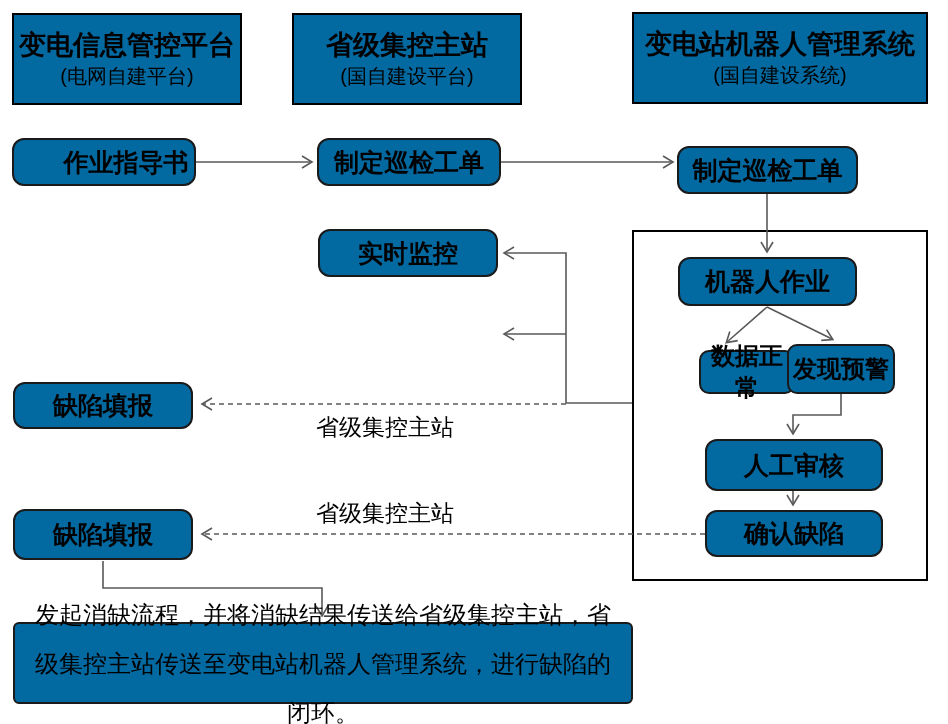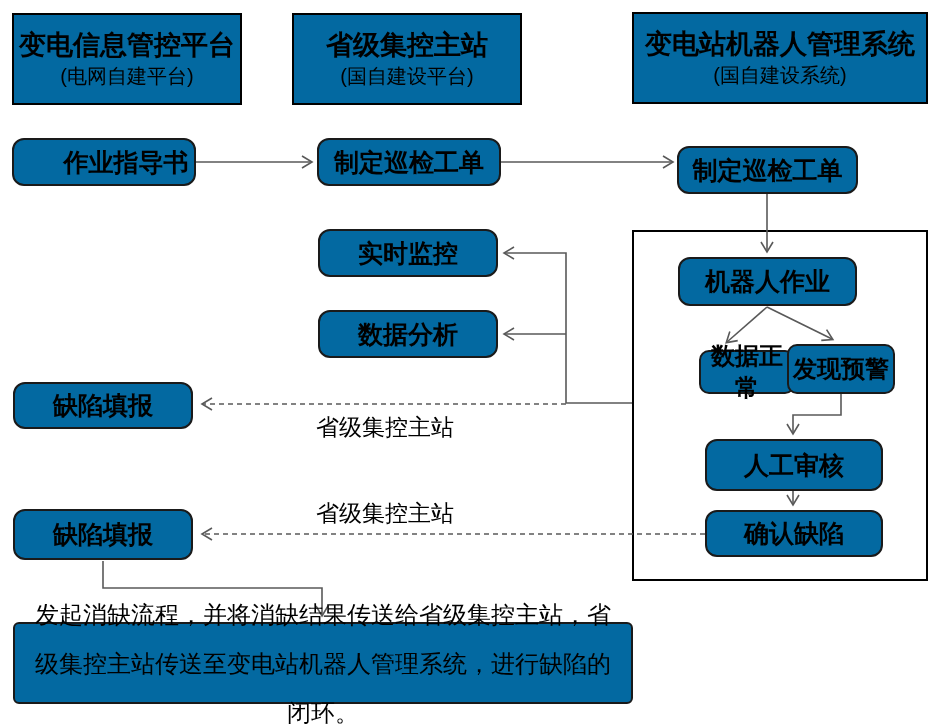--- a/index.html
+++ b/index.html
@@ -110,21 +110,20 @@
   </div>
 
   <div class="box flow-box" style="left:12px; top:138px; width:184px; height:48px;padding-left:44px;">作业指导书</div>
 
   <div class="box flow-box" style="left:317px; top:138px; width:184px; height:48px;">制定巡检工单</div>
 
   <div class="box flow-box" style="left:677px; top:146px; width:181px; height:48px;">制定巡检工单</div>
 
   <div class="box flow-box" style="left:318px; top:229px; width:180px; height:48px;">实时监控</div>
 
-  <div class="box flow-box" style="left:318px; top:310px; width:180px; height:48px;">数据分析</div>
 
   <div class="box flow-box" style="left:13px; top:382px; width:180px; height:47px;">缺陷填报</div>
 
   <div class="box flow-box" style="left:678px; top:257px; width:179px; height:49px;">机器人作业</div>
 
   <div class="box flow-box small" style="left:699px; top:350px; width:96px; height:44px;">数据正常</div>
 
   <div class="box flow-box small" style="left:787px; top:344px; width:108px; height:50px;">发现预警</div>
 
   <div class="box flow-box" style="left:705px; top:439px; width:178px; height:52px;">人工审核</div>

